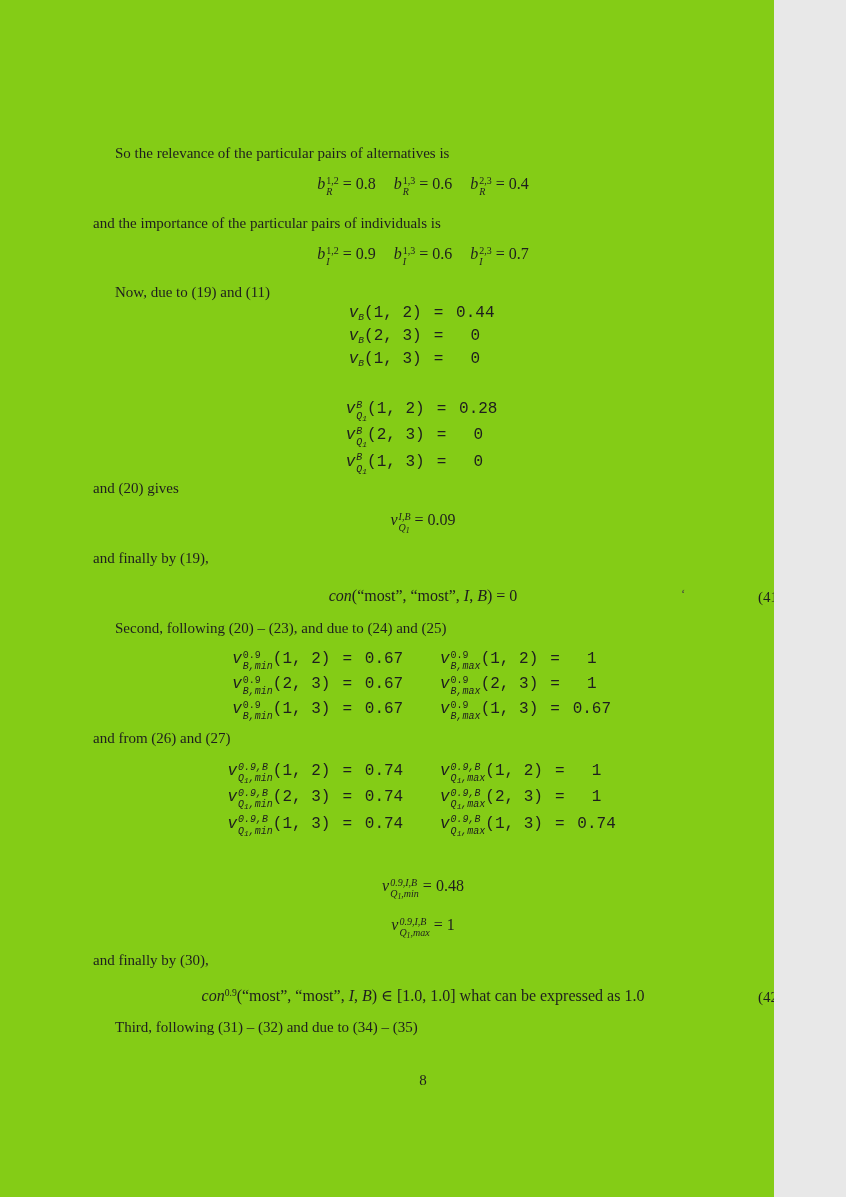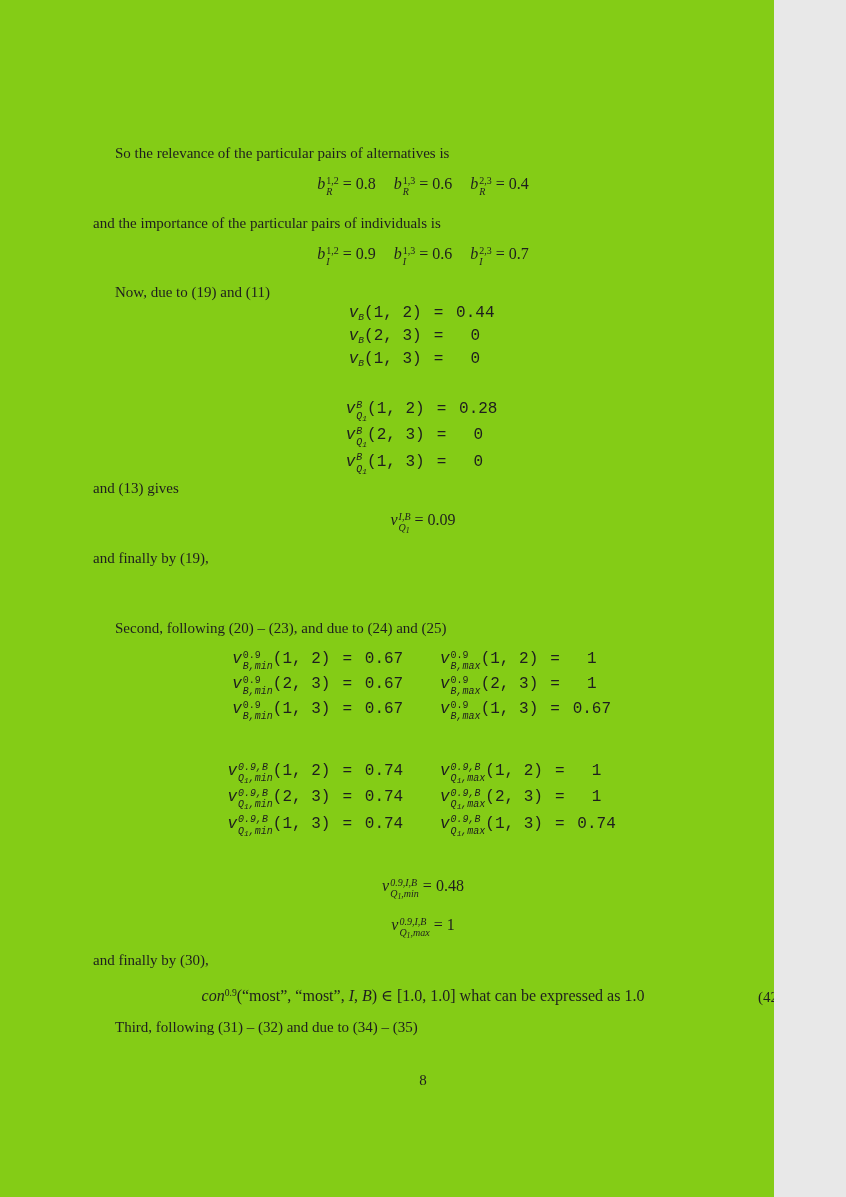--- a/index.html
+++ b/index.html
@@ -101,28 +101,33 @@
           </div>
           <div class="row">
             <span class="cell lhs"><span class="mi">v</span><span class="mss"><span class="top">B</span><span class="bot">Q<span class="nsub">1</span></span></span><span class="mr">(1, 3)</span></span>
             <span class="cell eq">=</span>
             <span class="cell rhs">0</span>
           </div>
         </div>
       </div>
     </div>
 
-    <p class="para abs" style="top:335px">and (13) gives</p>
+    <p class="para abs" style="top:335px">and (20) gives</p>
 
     <div class="eqline" style="top:366px">
       <div class="centerbox"><span><span class="mi">v</span><span class="mss"><span class="top">I,B</span><span class="bot">Q<span class="nsub">1</span></span></span><span class="mr"> = 0.09</span></span></div>
     </div>
 
     <p class="para abs" style="top:405px">and finally by (19),</p>
 
+    <div class="eqline" style="top:442px">
+      <div class="centerbox"><span><span class="mi">con</span><span class="mr">(“most”, “most”, </span><span class="mi">I</span><span class="mr">, </span><span class="mi">B</span><span class="mr">) = 0</span></span></div>
+      <span class="straymark">‘</span>
+      <span class="eqnum">(41)</span>
+    </div>
 
     <p class="para indent abs" style="top:475px">Second, following (20) – (23), and due to (24) and (25)</p>
 
     <div class="eqline" style="top:504px">
       <div class="centerbox">
         <div class="eqtable">
           <div class="row">
             <span class="cell lhs"><span class="mi">v</span><span class="mss"><span class="top rm">0.9</span><span class="bot">B,min</span></span><span class="mr">(1, 2)</span></span>
             <span class="cell eq">=</span>
             <span class="cell rhs">0.67</span>
@@ -146,20 +151,21 @@
             <span class="cell rhs">0.67</span>
             <span class="cell gap"></span>
             <span class="cell lhs"><span class="mi">v</span><span class="mss"><span class="top rm">0.9</span><span class="bot">B,max</span></span><span class="mr">(1, 3)</span></span>
             <span class="cell eq">=</span>
             <span class="cell rhs">0.67</span>
           </div>
         </div>
       </div>
     </div>
 
+    <p class="para abs" style="top:585px">and from (26) and (27)</p>
 
     <div class="eqline" style="top:616px">
       <div class="centerbox">
         <div class="eqtable">
           <div class="row">
             <span class="cell lhs"><span class="mi">v</span><span class="mss"><span class="top">0.9,B</span><span class="bot">Q<span class="nsub">1</span>,min</span></span><span class="mr">(1, 2)</span></span>
             <span class="cell eq">=</span>
             <span class="cell rhs">0.74</span>
             <span class="cell gap"></span>
             <span class="cell lhs"><span class="mi">v</span><span class="mss"><span class="top">0.9,B</span><span class="bot">Q<span class="nsub">1</span>,max</span></span><span class="mr">(1, 2)</span></span>

